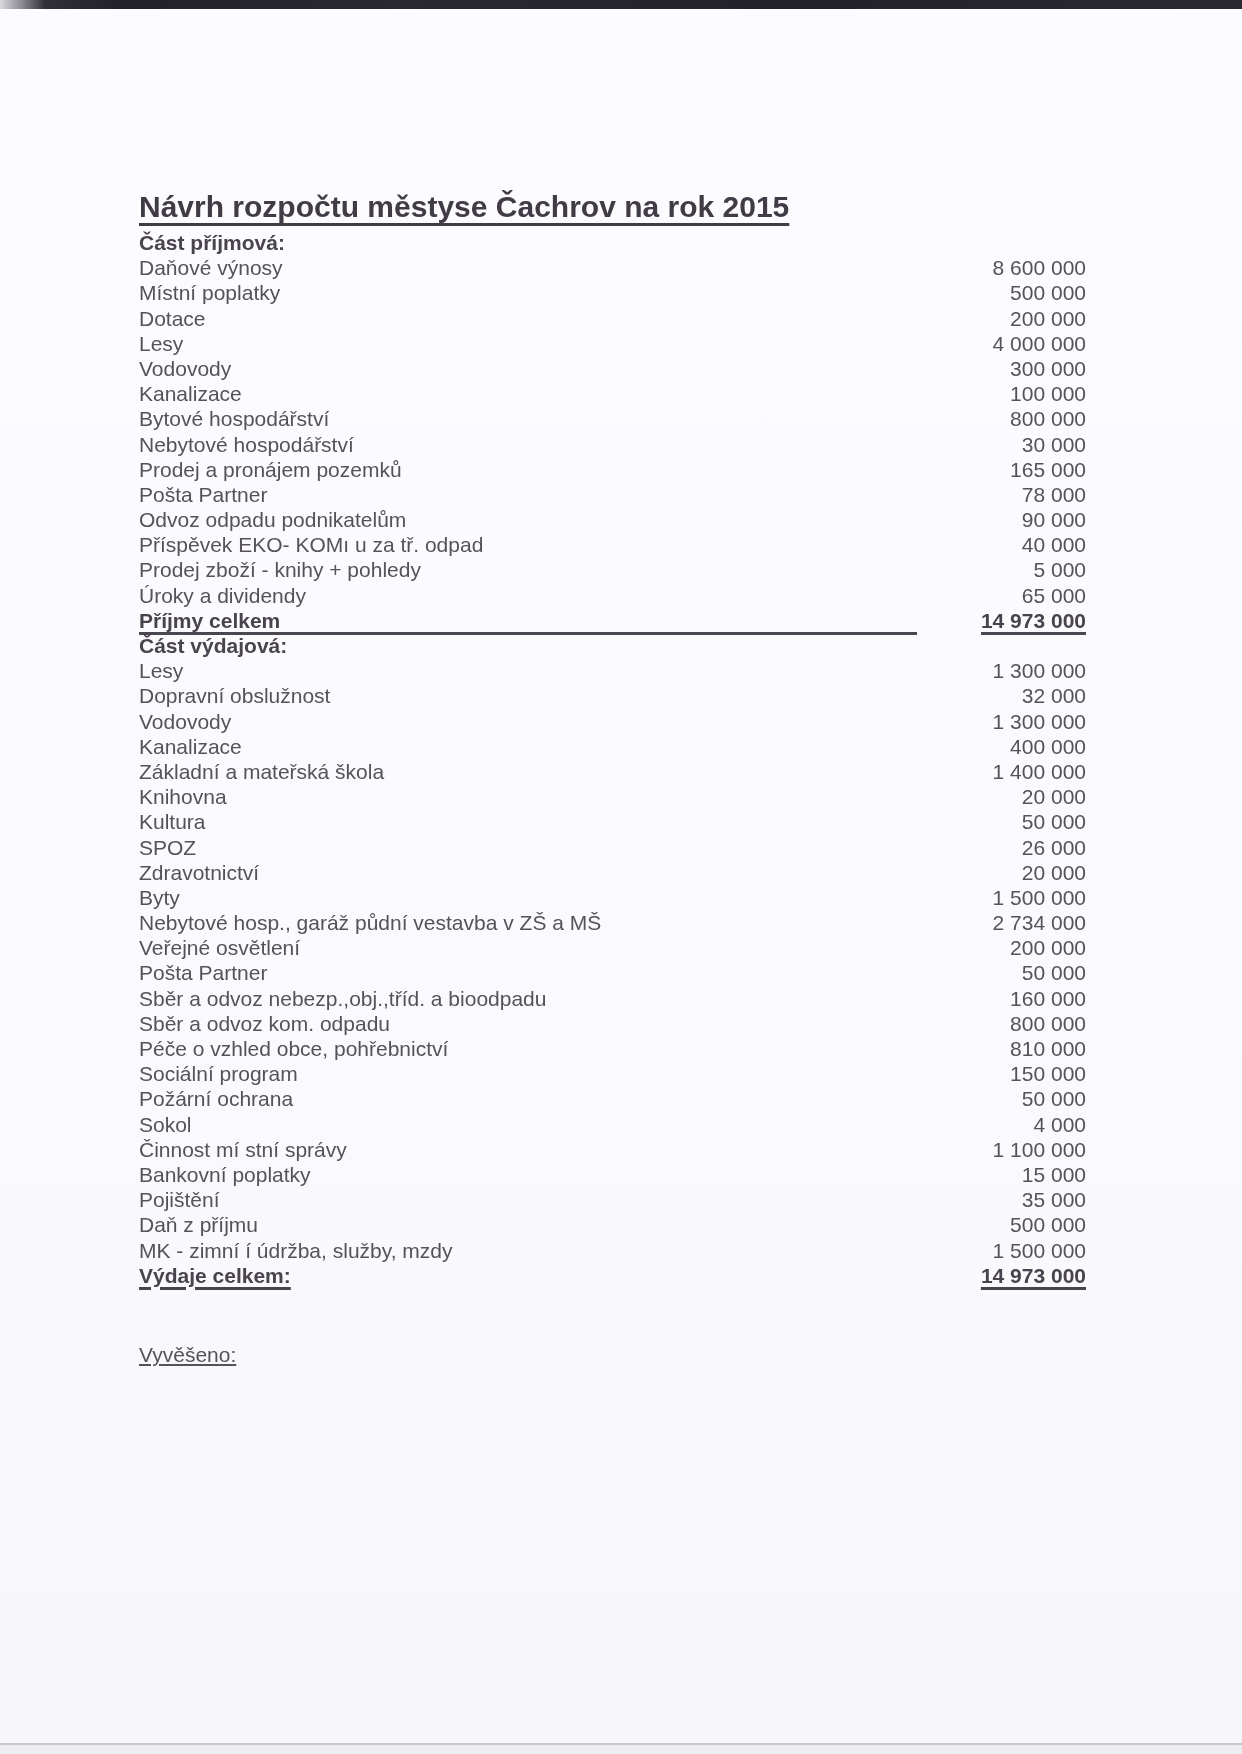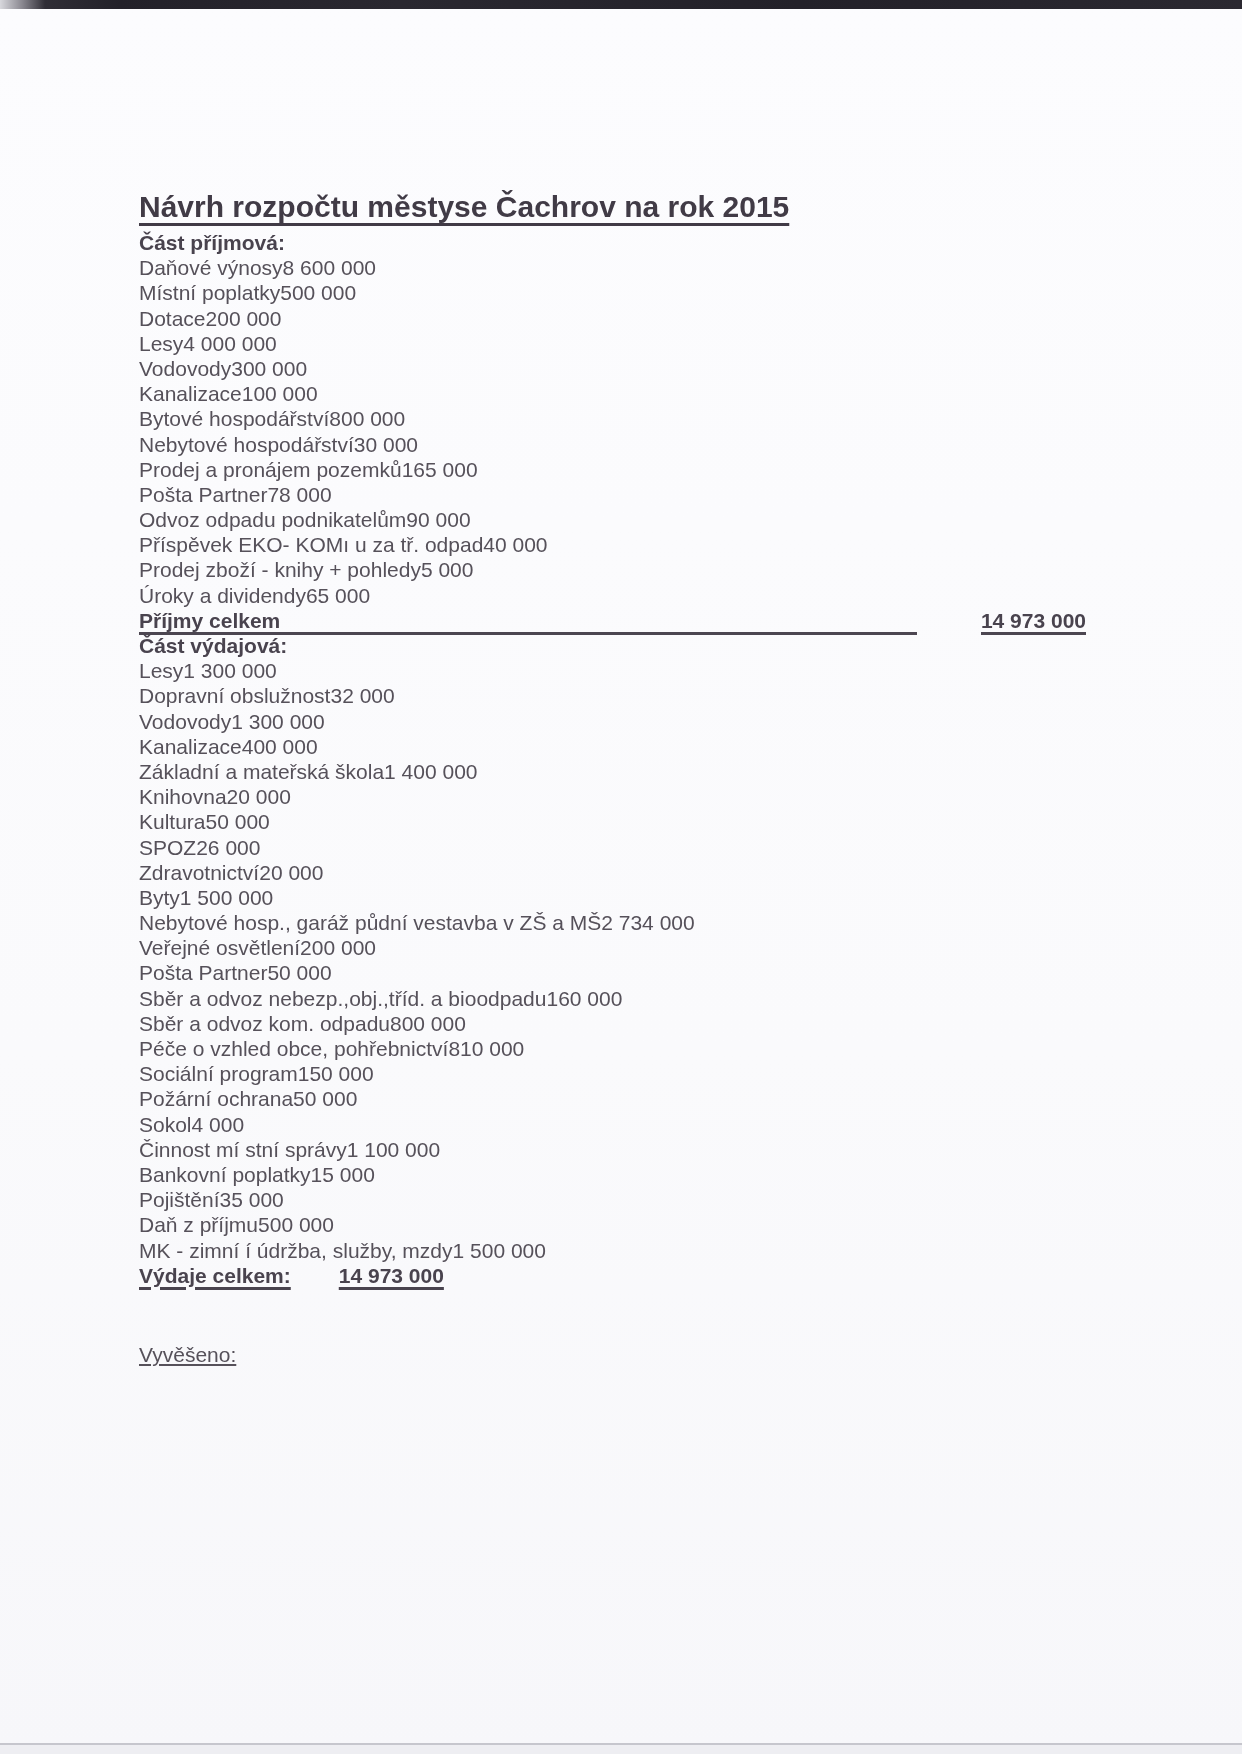--- a/index.html
+++ b/index.html
@@ -49,20 +49,21 @@
     text-underline-offset: 6px;
   }
   .section-heading {
     font-weight: bold;
     color: #49434e;
     line-height: 25.2px;
     height: 25.2px;
   }
   .row {
     display: flex;
+    justify-content: space-between;
     align-items: baseline;
     line-height: 25.2px;
     height: 25.2px;
     white-space: nowrap;
   }
   .row .label { text-align: left; }
   .row .value { text-align: right; }
   .total-row {
     font-weight: bold;
     color: #49434e;

